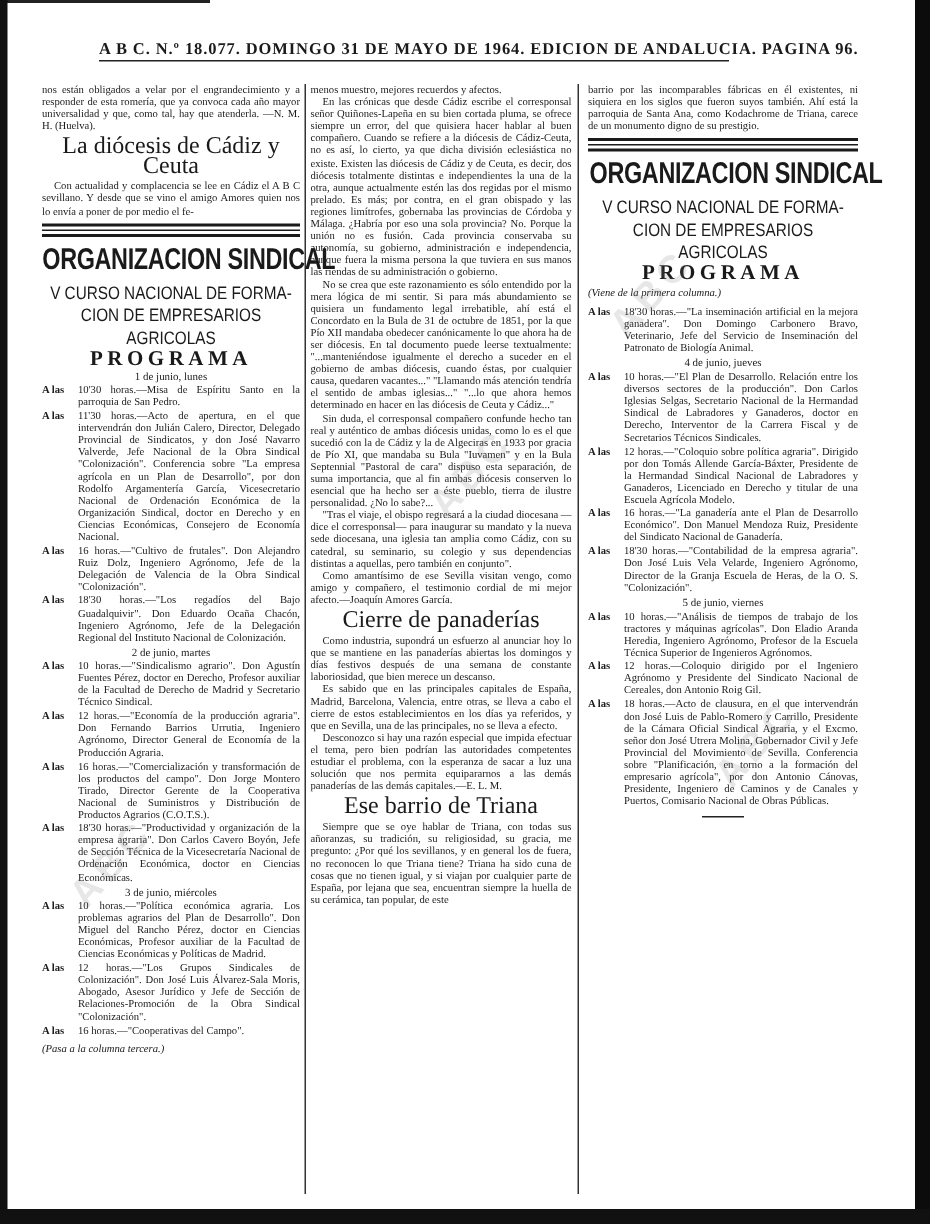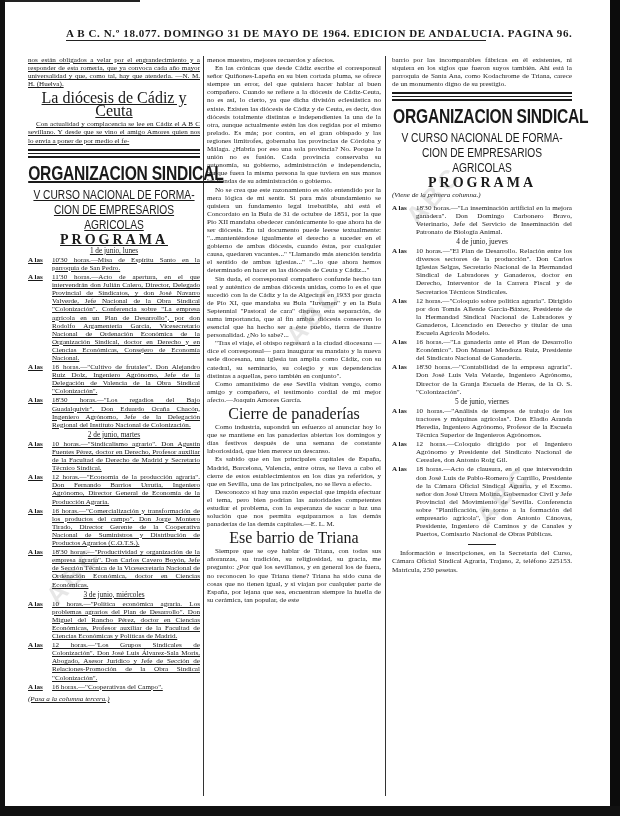--- a/index.html
+++ b/index.html
@@ -12,21 +12,21 @@
   .bottom-band { position:absolute; left:0; bottom:0; width:620px; height:10px; background:#111; }
   .top-speck { position:absolute; left:0; top:0; width:140px; height:2px; background:#222; }
 
   .masthead {
     position:absolute; top:27px; left:66px; width:420px;
     font-size:11px; font-weight:bold; letter-spacing:0.6px; white-space:nowrap;
     border-bottom:1px solid #222; padding-bottom:1px;
   }
 
   .col { position:absolute; top:56px; font-size:7.1px; line-height:8.1px; text-align:justify; }
-  .col1 { left:28px; width:172px;text-decoration:underline; }
+  .col1 { left:28px; width:172px; }
   .col2 { left:207px; width:174px; }
   .col3 { left:392px; width:180px; }
   .vrule { position:absolute; width:1px; background:#333; }
   .vr1 { left:203px; top:56px; height:740px; }
   .vr2 { left:385px; top:56px; height:740px; }
 
   p { margin:0 0 0 0; text-indent:8px; }
   p.noindent { text-indent:0; }
   .subhead { text-align:center; font-size:16px; line-height:13px; margin:3px 0 3px; }
 
@@ -206,20 +206,19 @@
     <div class="entry">
         <span class="when">A las</span>
         <span class="what">12 horas.—Coloquio dirigido por el Ingeniero Agrónomo y Presidente del Sindicato Nacional de Cereales, don Antonio Roig Gil.</span>
       </div>
     <div class="entry">
         <span class="when">A las</span>
         <span class="what">18 horas.—Acto de clausura, en el que intervendrán don José Luis de Pablo-Romero y Carrillo, Presidente de la Cámara Oficial Sindical Agraria, y el Excmo. señor don José Utrera Molina, Gobernador Civil y Jefe Provincial del Movimiento de Sevilla. Conferencia sobre "Planificación, en torno a la formación del empresario agrícola", por don Antonio Cánovas, Presidente, Ingeniero de Caminos y de Canales y Puertos, Comisario Nacional de Obras Públicas.</span>
       </div>
 
     <div class="short-rule"></div>
-    <p>Información e inscripciones, en la Secretaría del Curso, Cámara Oficial Sindical Agraria, Trajano, 2, teléfono 225153. Matrícula, 250 pesetas.</p>
   </div>
 </div>
 
 <div class="watermark" style="left:40px; top:560px;">ABC</div>
 <div class="watermark" style="left:280px; top:300px;">ABC</div>
 <div class="watermark" style="left:400px; top:180px;">ABC</div>
 <div class="watermark" style="left:470px; top:480px;">ABC</div>
 
 </body></html>

